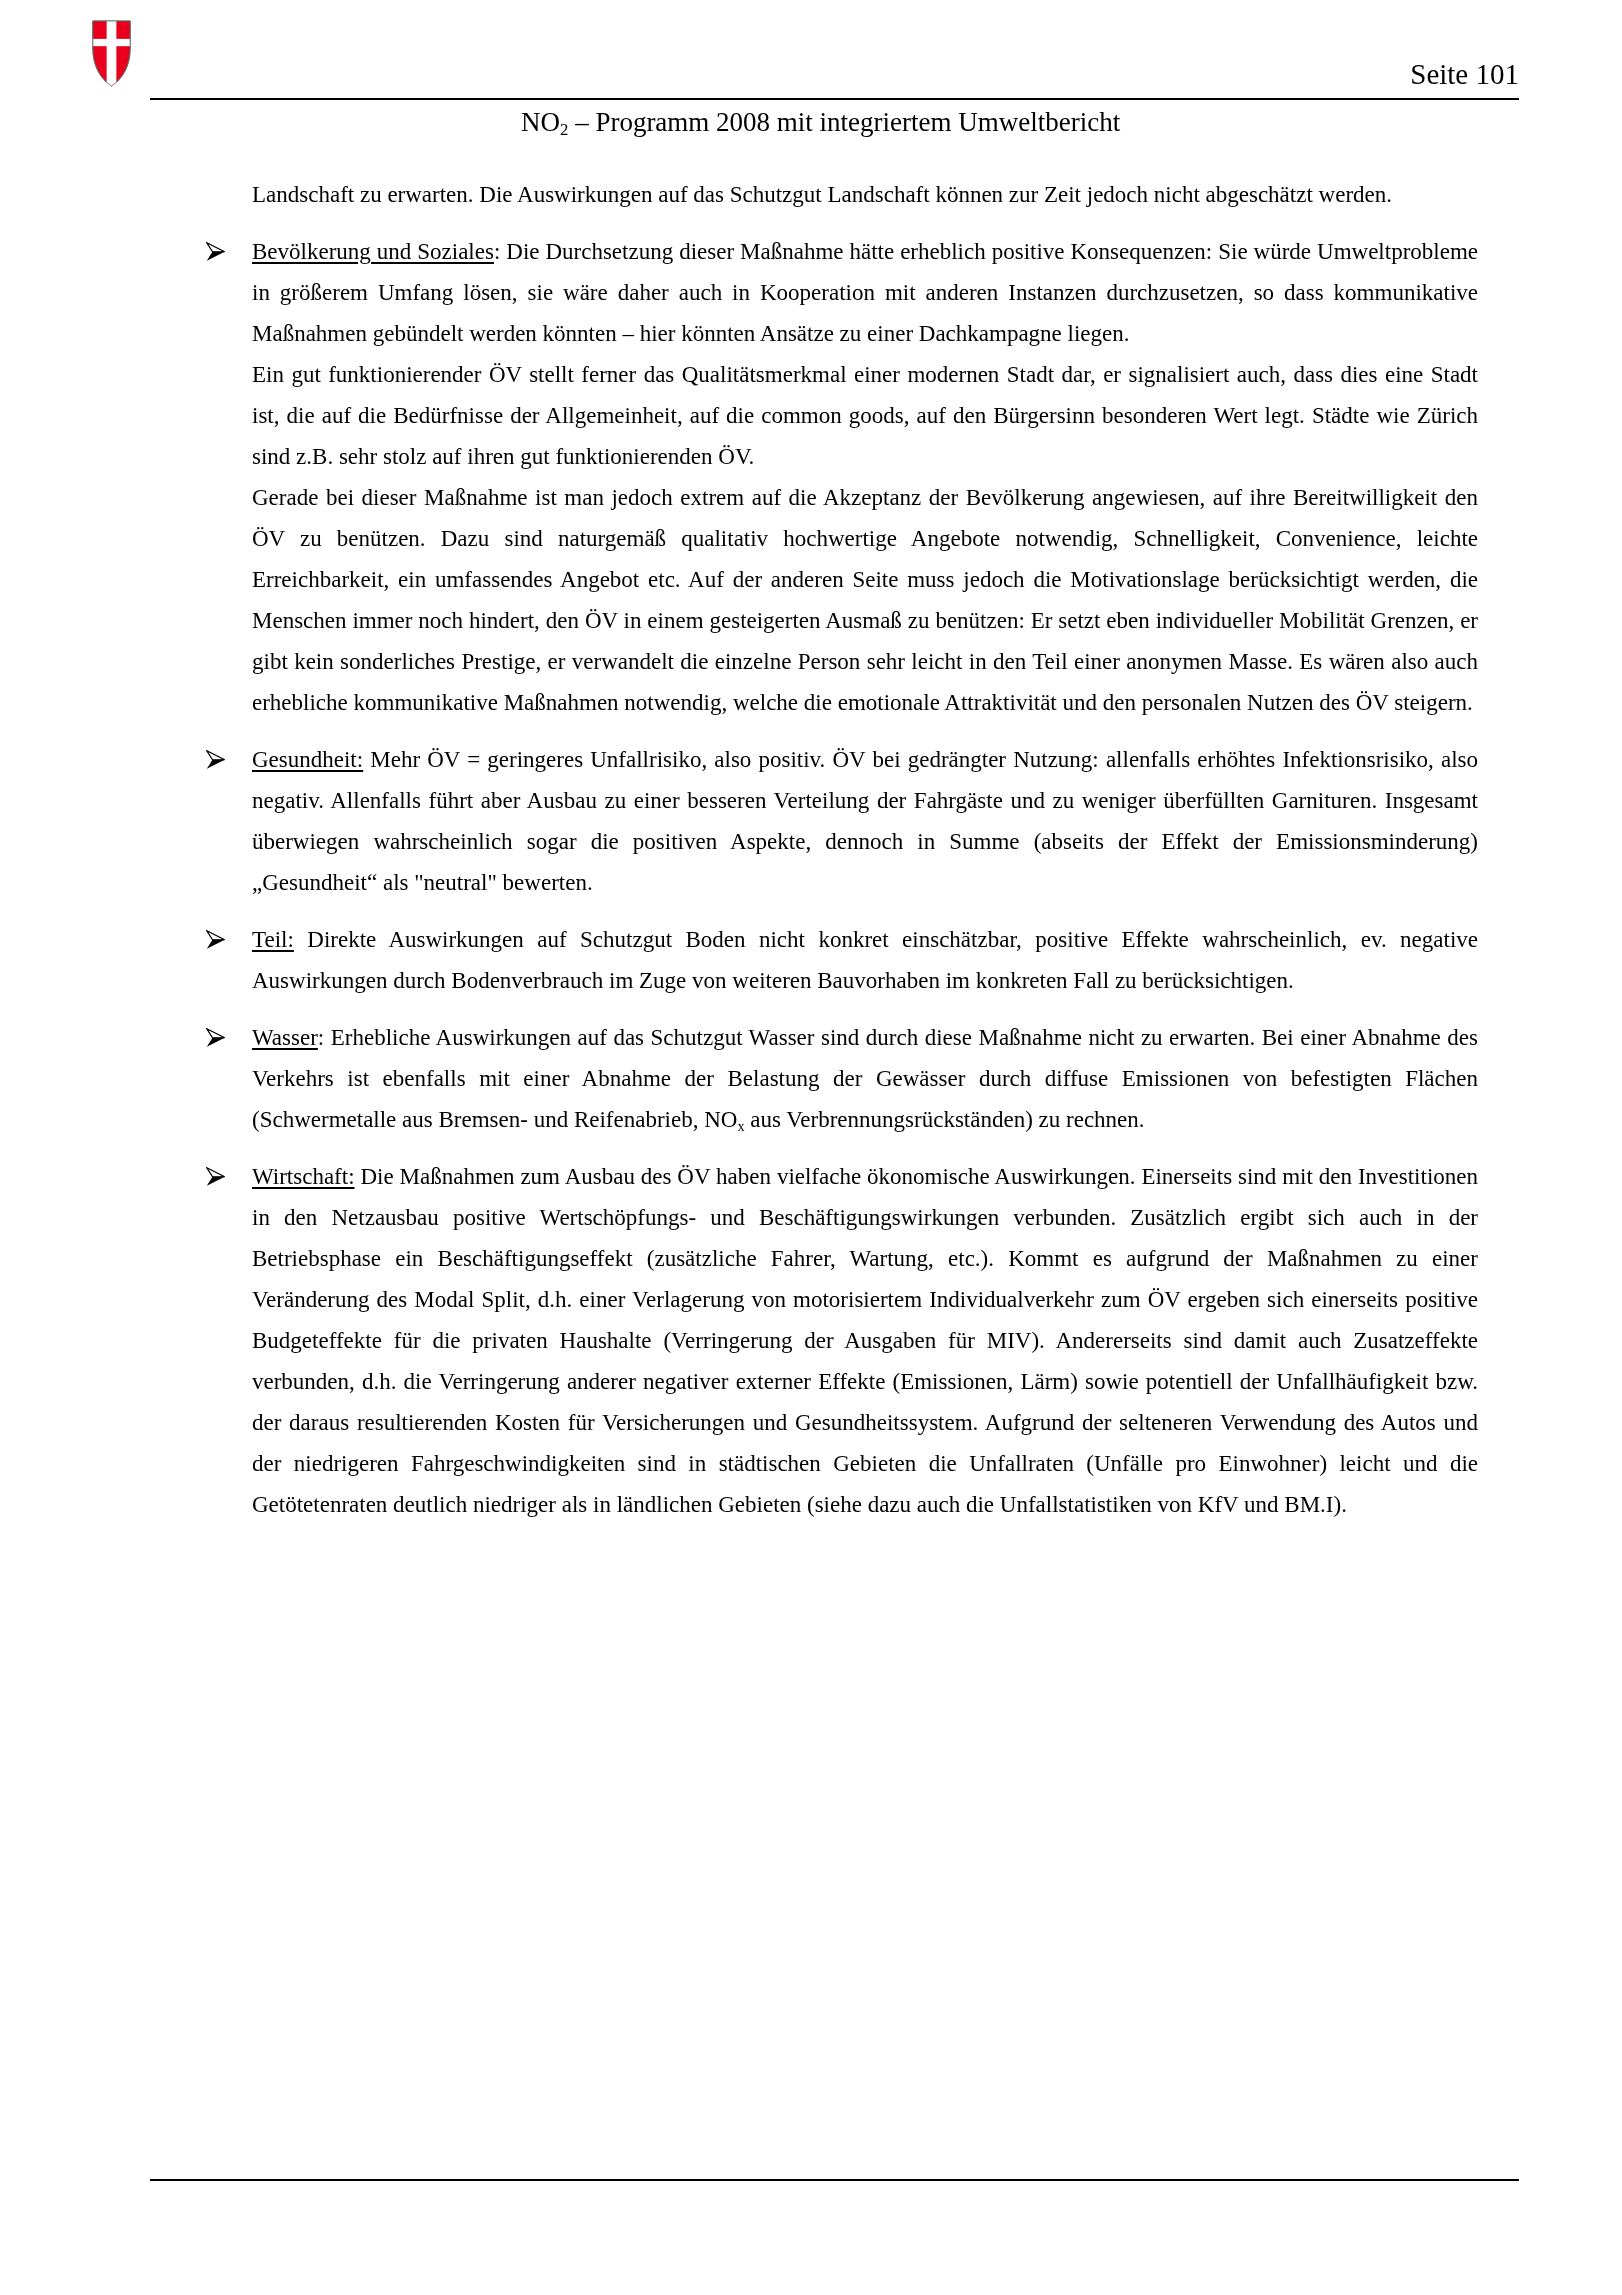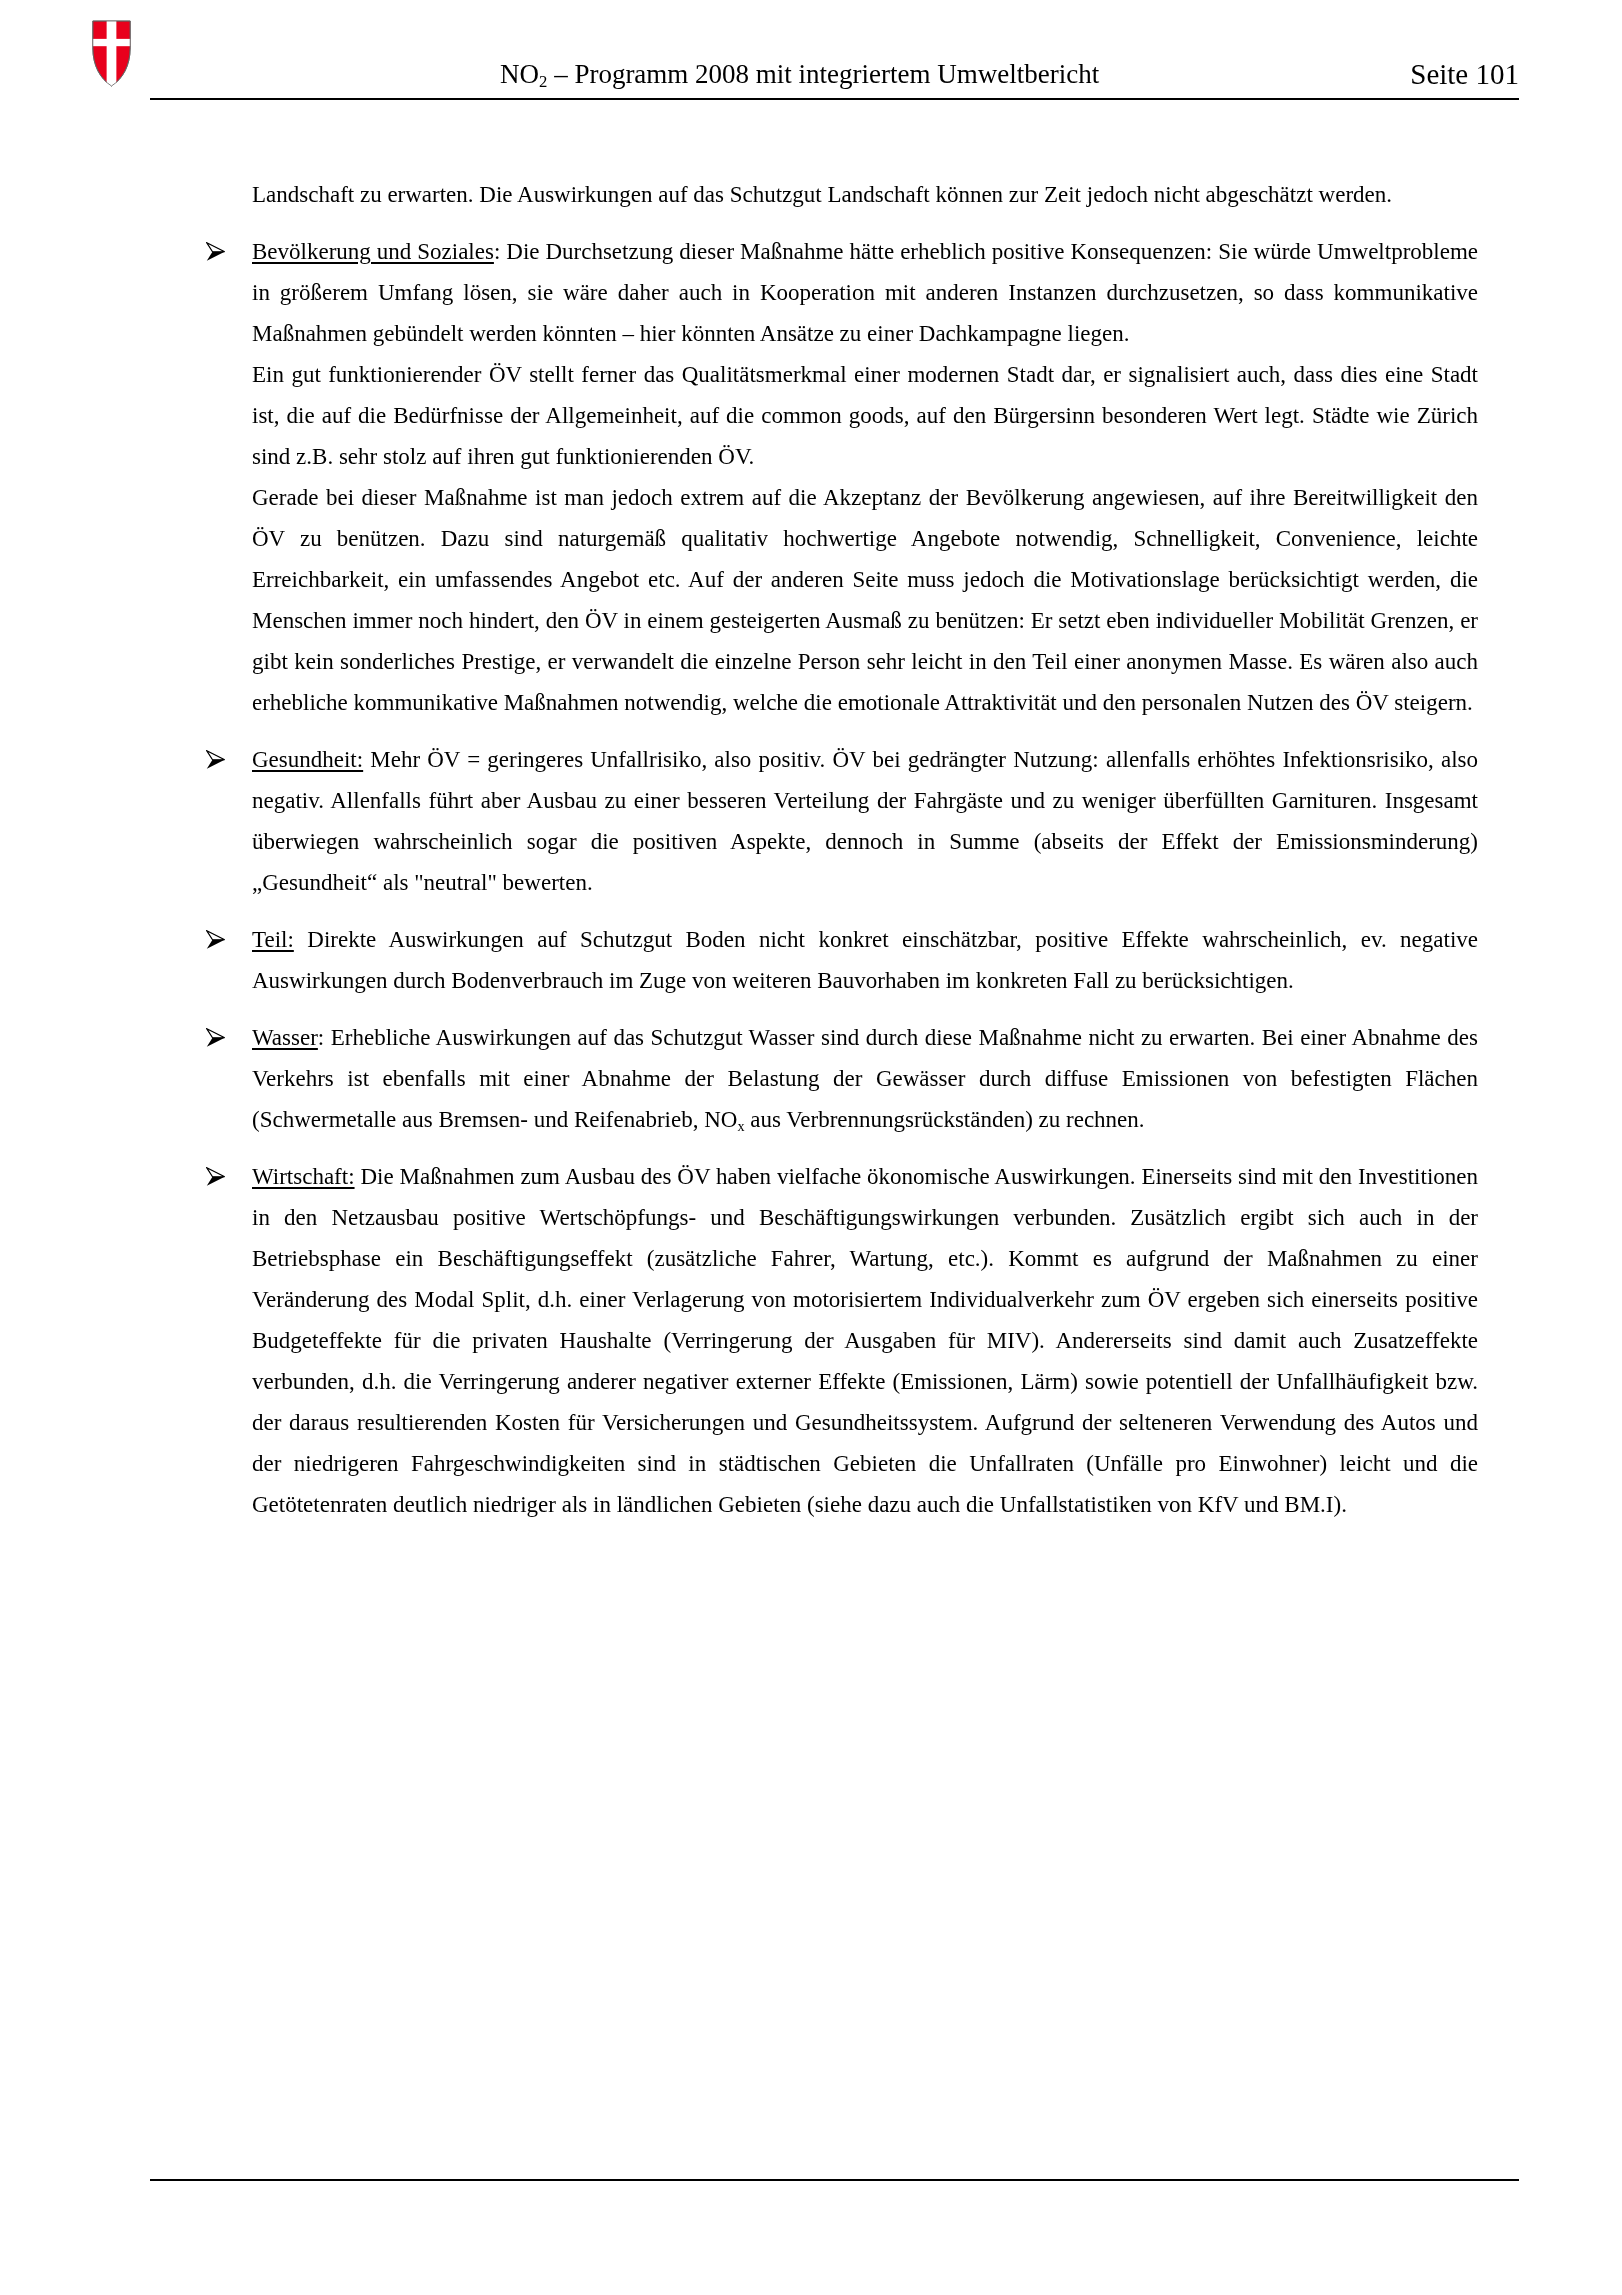--- a/index.html
+++ b/index.html
@@ -1,21 +1,21 @@
 <!DOCTYPE html>
 <html style="font-size:13px"><head>
 <meta charset="utf-8">
 <style>
   html, body { margin:0; padding:0; background:#ffffff; }
   body { width:1622px; height:2295px; position:relative; overflow:hidden;
          font-family:"Liberation Serif", "DejaVu Serif", serif; color:#000; }
   .logo { position:absolute; left:92px; top:19.5px; width:39px; height:67px; }
   .header-title { position:absolute; left:0; width:1622px; top:58px; text-align:center;
                   font-size:27px; line-height:32px; }
-  .header-title-inner { position:absolute; left:500px; white-space:nowrap; }
+  .header-title-inner { position:absolute; left:521px; white-space:nowrap;margin-top:48px; }
   .header-page { position:absolute; right:103px; top:58px; font-size:29px; line-height:32px; white-space:nowrap; }
   .rule-top { position:absolute; left:150px; width:1369px; top:98px; height:2.4px; background:#000; }
   .rule-bottom { position:absolute; left:150px; width:1369px; top:2179px; height:2.4px; background:#000; }
   sub { font-size:0.62em; vertical-align:-0.25em; line-height:0; }
   .content { position:absolute; left:252px; width:1226px; top:174px; font-size:23px; line-height:41px; }
   .para { margin:0 0 16px 0; text-align:justify; position:relative; }
   .para.cont { margin-bottom:0; }
   .bullet { position:absolute; left:-46px; top:0; width:19.5px; height:41px; }
   .bullet svg { position:absolute; top:11.4px; left:0; }
   .label { text-decoration:underline; text-underline-offset:3.2px; text-decoration-thickness:1.6px; }

